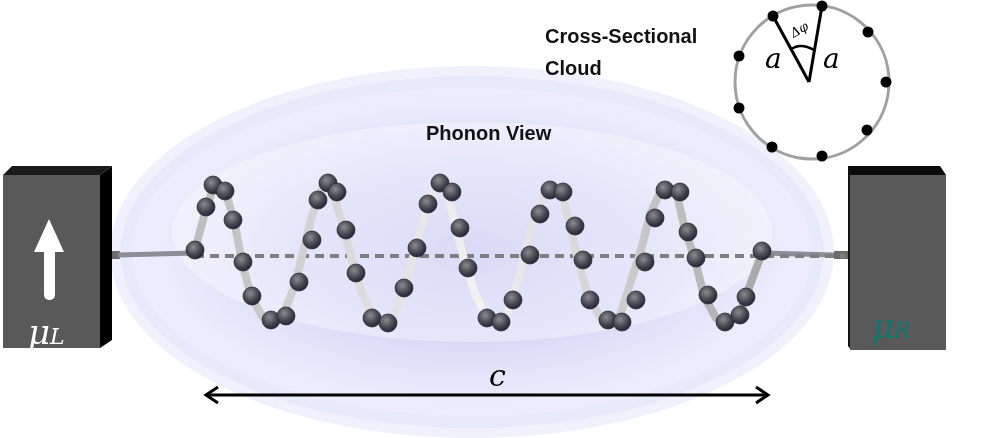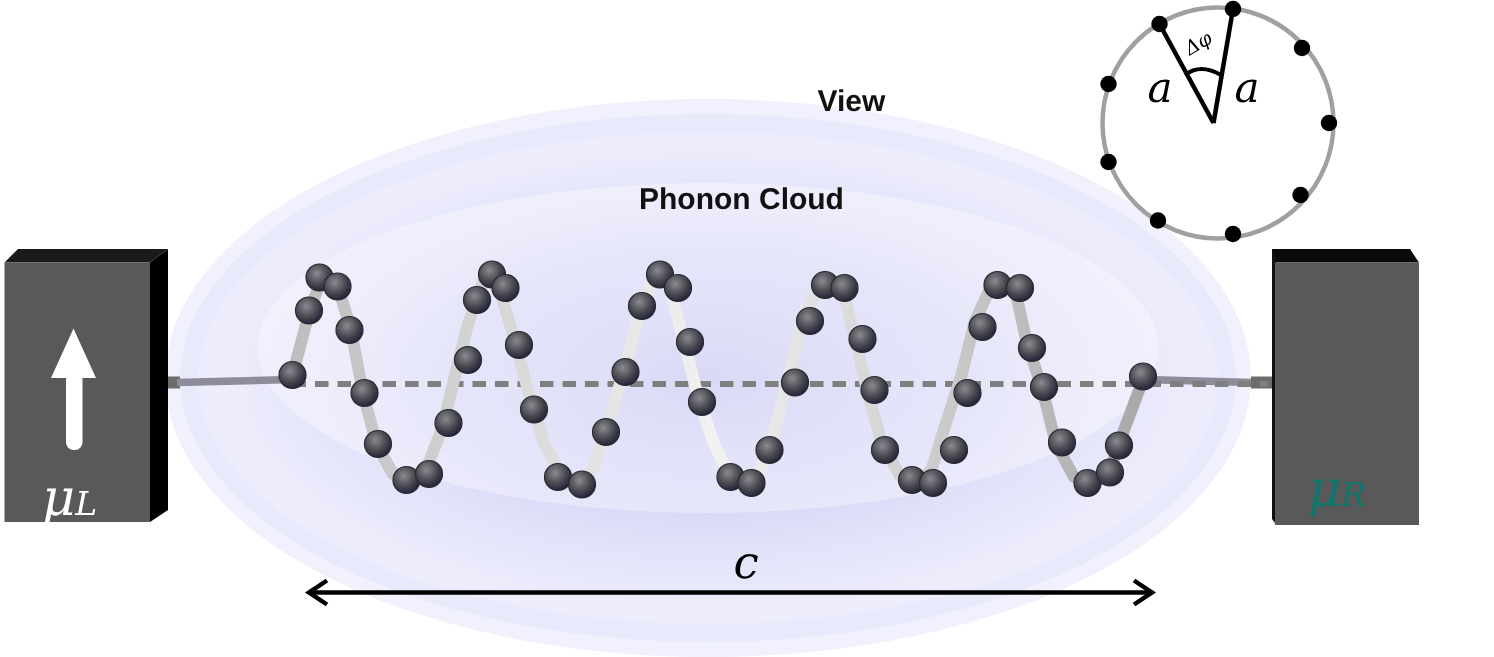--- a/index.html
+++ b/index.html
@@ -138,22 +138,23 @@
         <circle cx="739" cy="108" r="5.5"></circle>
         <circle cx="739" cy="56" r="5.5"></circle>
       </g>
       <line x1="773" y1="16" x2="809" y2="82" stroke="#000000" stroke-width="3"></line>
       <line x1="822" y1="6" x2="809" y2="82" stroke="#000000" stroke-width="3"></line>
       <path d="M790,50 Q800,42 814,50" fill="none" stroke="#000000" stroke-width="2.5"></path>
     </g>
   </svg>
 
   
-  <div class="label-bold" style="left:545px; top:55px;">View</div>
-  <div class="label-bold" style="left:426px; top:120px;">Phonon Cloud</div>
+  <div class="label-bold" style="left:545px; top:23px;">Cross-Sectional</div>
+  <div class="label-bold" style="left:545px; top:55px;">Cloud</div>
+  <div class="label-bold" style="left:426px; top:120px;">Phonon View</div>
 
   <span class="math" style="left:765px; top:42px; font-size:28px; color:#000;">a</span>
   <span class="math" style="left:823px; top:42px; font-size:28px; color:#000;">a</span>
   <span class="math" style="left:790px; top:22px; font-size:13px; color:#000; transform:rotate(-30deg); display:inline-block;">Δφ</span>
 
   <span class="math" style="left:28px; top:312px; font-size:34px; color:#ffffff;"><span>μ</span><span style="font-size:22px;">L</span></span>
   <span class="math" style="left:872px; top:306px; font-size:34px; color:#0f766e;"><span>μ</span><span style="font-size:22px;">R</span></span>
 
   <span class="math" style="left:489px; top:358px; font-size:30px; color:#000;">c</span>
 </div>

